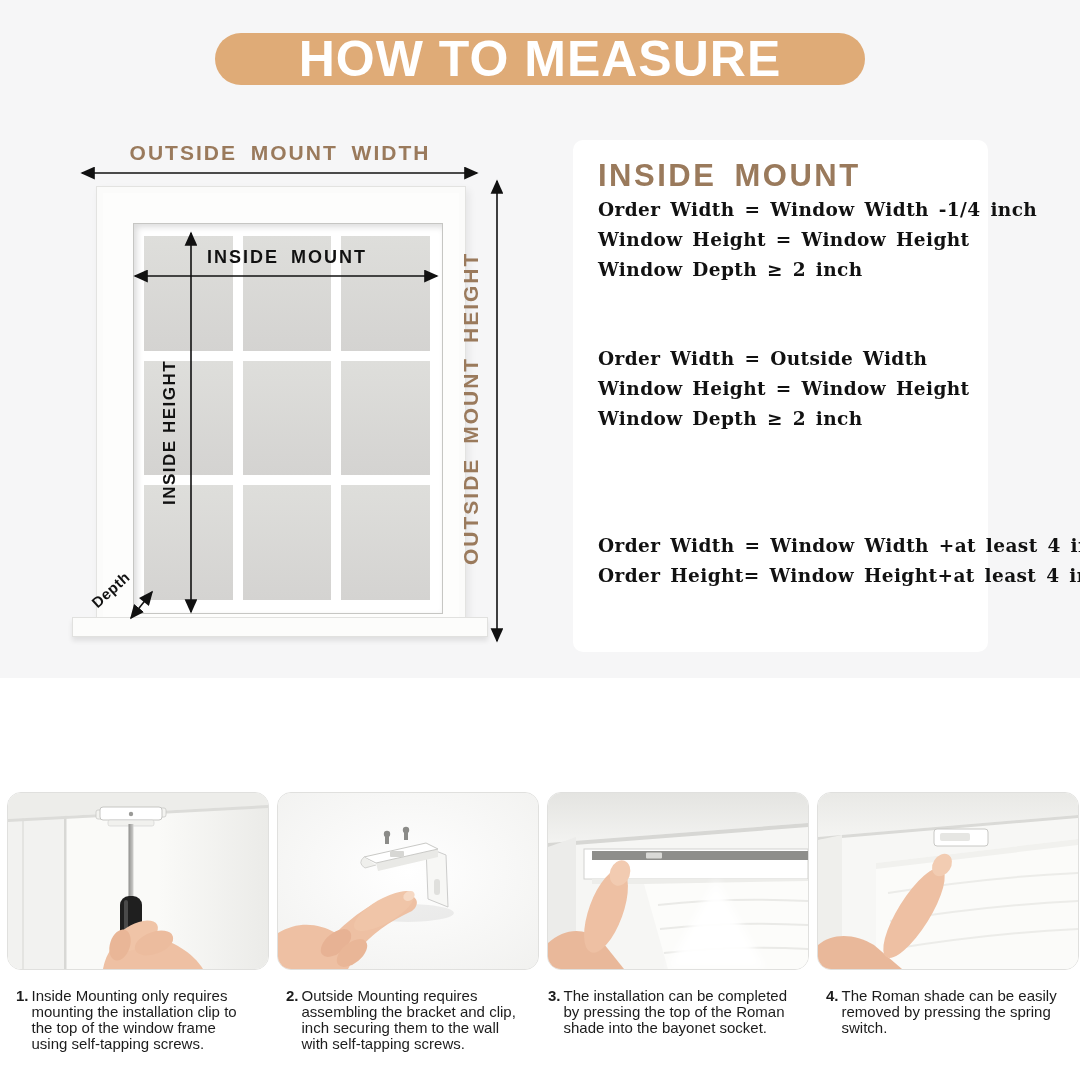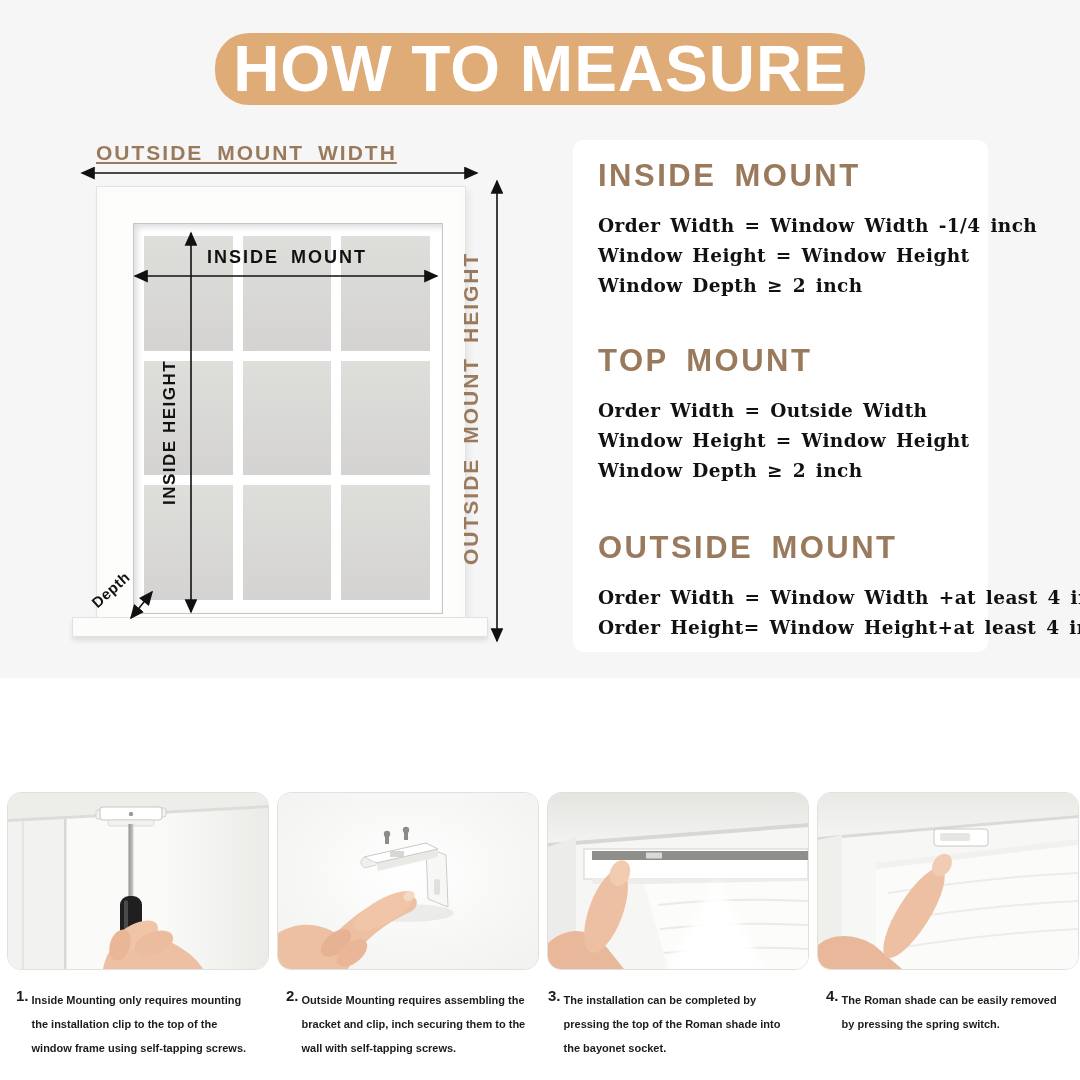--- a/index.html
+++ b/index.html
@@ -2,70 +2,70 @@
 <html><head>
 <meta charset="utf-8">
 <style>
   html,body{margin:0;padding:0;}
   #canvas{
     position:relative;width:1080px;height:1080px;overflow:hidden;
     background:#ffffff;font-family:"Liberation Sans",sans-serif;
   }
   .top-section{position:absolute;left:0;top:0;width:1080px;height:678px;background:#f6f6f7;}
   .banner{
-    position:absolute;left:215px;width:650px;height:72px;border-radius:34px;
+    position:absolute;left:215px;width:650px;height:52px;border-radius:34px;
     background:#dfab77;color:#ffffff;display:flex;align-items:center;justify-content:center;
-    font-size:64px;font-weight:bold;letter-spacing:1px;
+    font-size:50px;font-weight:bold;letter-spacing:1px;
   }
   #banner-measure{top:33px;}
   #banner-install{top:695px;}
 
   
   .casing{position:absolute;left:96px;top:186px;width:368px;height:438px;background:#fdfdfc;
     border:1px solid #e3e3e1;box-shadow:3px 4px 8px rgba(0,0,0,.07), inset 0 0 0 6px #fbfbfa;}
   .opening{position:absolute;left:133px;top:223px;width:308px;height:389px;background:#ffffff;
     border:1px solid #c6c6c3;box-shadow:inset 3px 3px 6px rgba(0,0,0,.14);}
   .glass-grid{position:absolute;left:144px;top:236px;width:286px;height:364px;display:grid;
     grid-template-columns:1fr 1fr 1fr;grid-template-rows:1fr 1fr 1fr;gap:10px;}
   .pane{background:linear-gradient(180deg,#dededb 0%,#d4d3d1 100%);}
   .sill{position:absolute;left:72px;top:617px;width:414px;height:18px;background:#fcfcfb;
     border:1px solid #e1e1df;box-shadow:0 4px 5px rgba(0,0,0,.09);}
   .diagram-label{position:absolute;font-weight:bold;white-space:nowrap;}
-  #lbl-outside-width{left:96px;top:141px;width:368px;color:#9a7a5c;
-    font-size:21px;letter-spacing:2px;word-spacing:6px;text-decoration:underline;}
+  #lbl-outside-width{left:96px;top:141px;width:368px;text-align:center;color:#9a7a5c;
+    font-size:21px;letter-spacing:2px;word-spacing:6px;}
   #lbl-inside-mount{left:133px;top:247px;width:308px;text-align:center;color:#111;
     font-size:18px;letter-spacing:2px;word-spacing:5px;}
   .vertical-label{writing-mode:vertical-rl;transform:rotate(180deg);text-align:center;}
   #lbl-inside-height{left:160px;top:352px;height:160px;width:24px;color:#111;
     font-size:17px;letter-spacing:1.5px;}
   #lbl-outside-height{left:459px;top:280px;height:285px;width:30px;color:#9a7a5c;
     font-size:21px;letter-spacing:2px;word-spacing:6px;}
   #lbl-depth{left:88px;top:581px;color:#111;font-size:15px;letter-spacing:.5px;
     transform:rotate(-42deg);}
   #diagram-arrows{position:absolute;left:0;top:130px;pointer-events:none;}
 
   
   .measure-panel{position:absolute;left:573px;top:140px;width:415px;height:512px;background:#ffffff;border-radius:10px;}
   .panel-section{position:absolute;left:25px;width:375px;}
   .panel-heading{color:#9a7a5c;font-size:31px;font-weight:bold;letter-spacing:2.5px;word-spacing:7px;}
-  .panel-lines{margin-top:17px;font-family:"DejaVu Serif","Liberation Serif",serif;
+  .panel-lines{margin-top:1px;font-family:"DejaVu Serif","Liberation Serif",serif;
     font-weight:bold;font-size:18.5px;line-height:30px;color:#111;letter-spacing:.4px;word-spacing:3px;white-space:nowrap;}
   #section-inside{top:18px;}
   #section-top{top:203px;}
   #section-outside{top:390px;}
 
   
   .photo{position:absolute;top:792px;width:260px;height:176px;border-radius:14px;
     border:1px solid #e0e0de;overflow:hidden;background:#fafaf8;}
   #photo-1{left:7px;}  #photo-2{left:277px;}  #photo-3{left:547px;}  #photo-4{left:817px;}
   .photo svg{display:block;width:100%;height:100%;}
 
   .caption{position:absolute;top:988px;display:flex;color:#1c1c1c;}
   .cap-num{font-size:15px;font-weight:bold;flex:0 0 auto;margin-right:3px;line-height:16px;}
-  .cap-text{font-size:11px;font-weight:bold;line-height:24px;}
+  .cap-text{font-size:15px;font-weight:normal;line-height:16px;}
   #caption-1{left:16px;width:238px;}
   #caption-2{left:286px;width:242px;}
   #caption-3{left:548px;width:246px;}
   #caption-4{left:826px;width:238px;}
 </style>
 </head>
 <body>
 
 <div id="canvas">
 
@@ -113,29 +113,27 @@
   <div class="measure-panel">
     <div class="panel-section" id="section-inside">
       <div class="panel-heading">INSIDE MOUNT</div>
       <div class="panel-lines">
         <div>Order Width = Window Width -1/4 inch</div>
         <div>Window Height = Window Height</div>
         <div>Window Depth ≥ 2 inch</div>
       </div>
     </div>
     <div class="panel-section" id="section-top">
-      <div class="panel-heading">TOP MOUNT</div>
       <div class="panel-lines">
         <div>Order Width = Outside Width</div>
         <div>Window Height = Window Height</div>
         <div>Window Depth ≥ 2 inch</div>
       </div>
     </div>
     <div class="panel-section" id="section-outside">
-      <div class="panel-heading">OUTSIDE MOUNT</div>
       <div class="panel-lines">
         <div>Order Width = Window Width +at least 4 inch</div>
         <div>Order Height= Window Height+at least 4 inch</div>
       </div>
     </div>
   </div>
 
 
   <div class="photo" id="photo-1">
     <svg viewBox="0 0 260 176">

